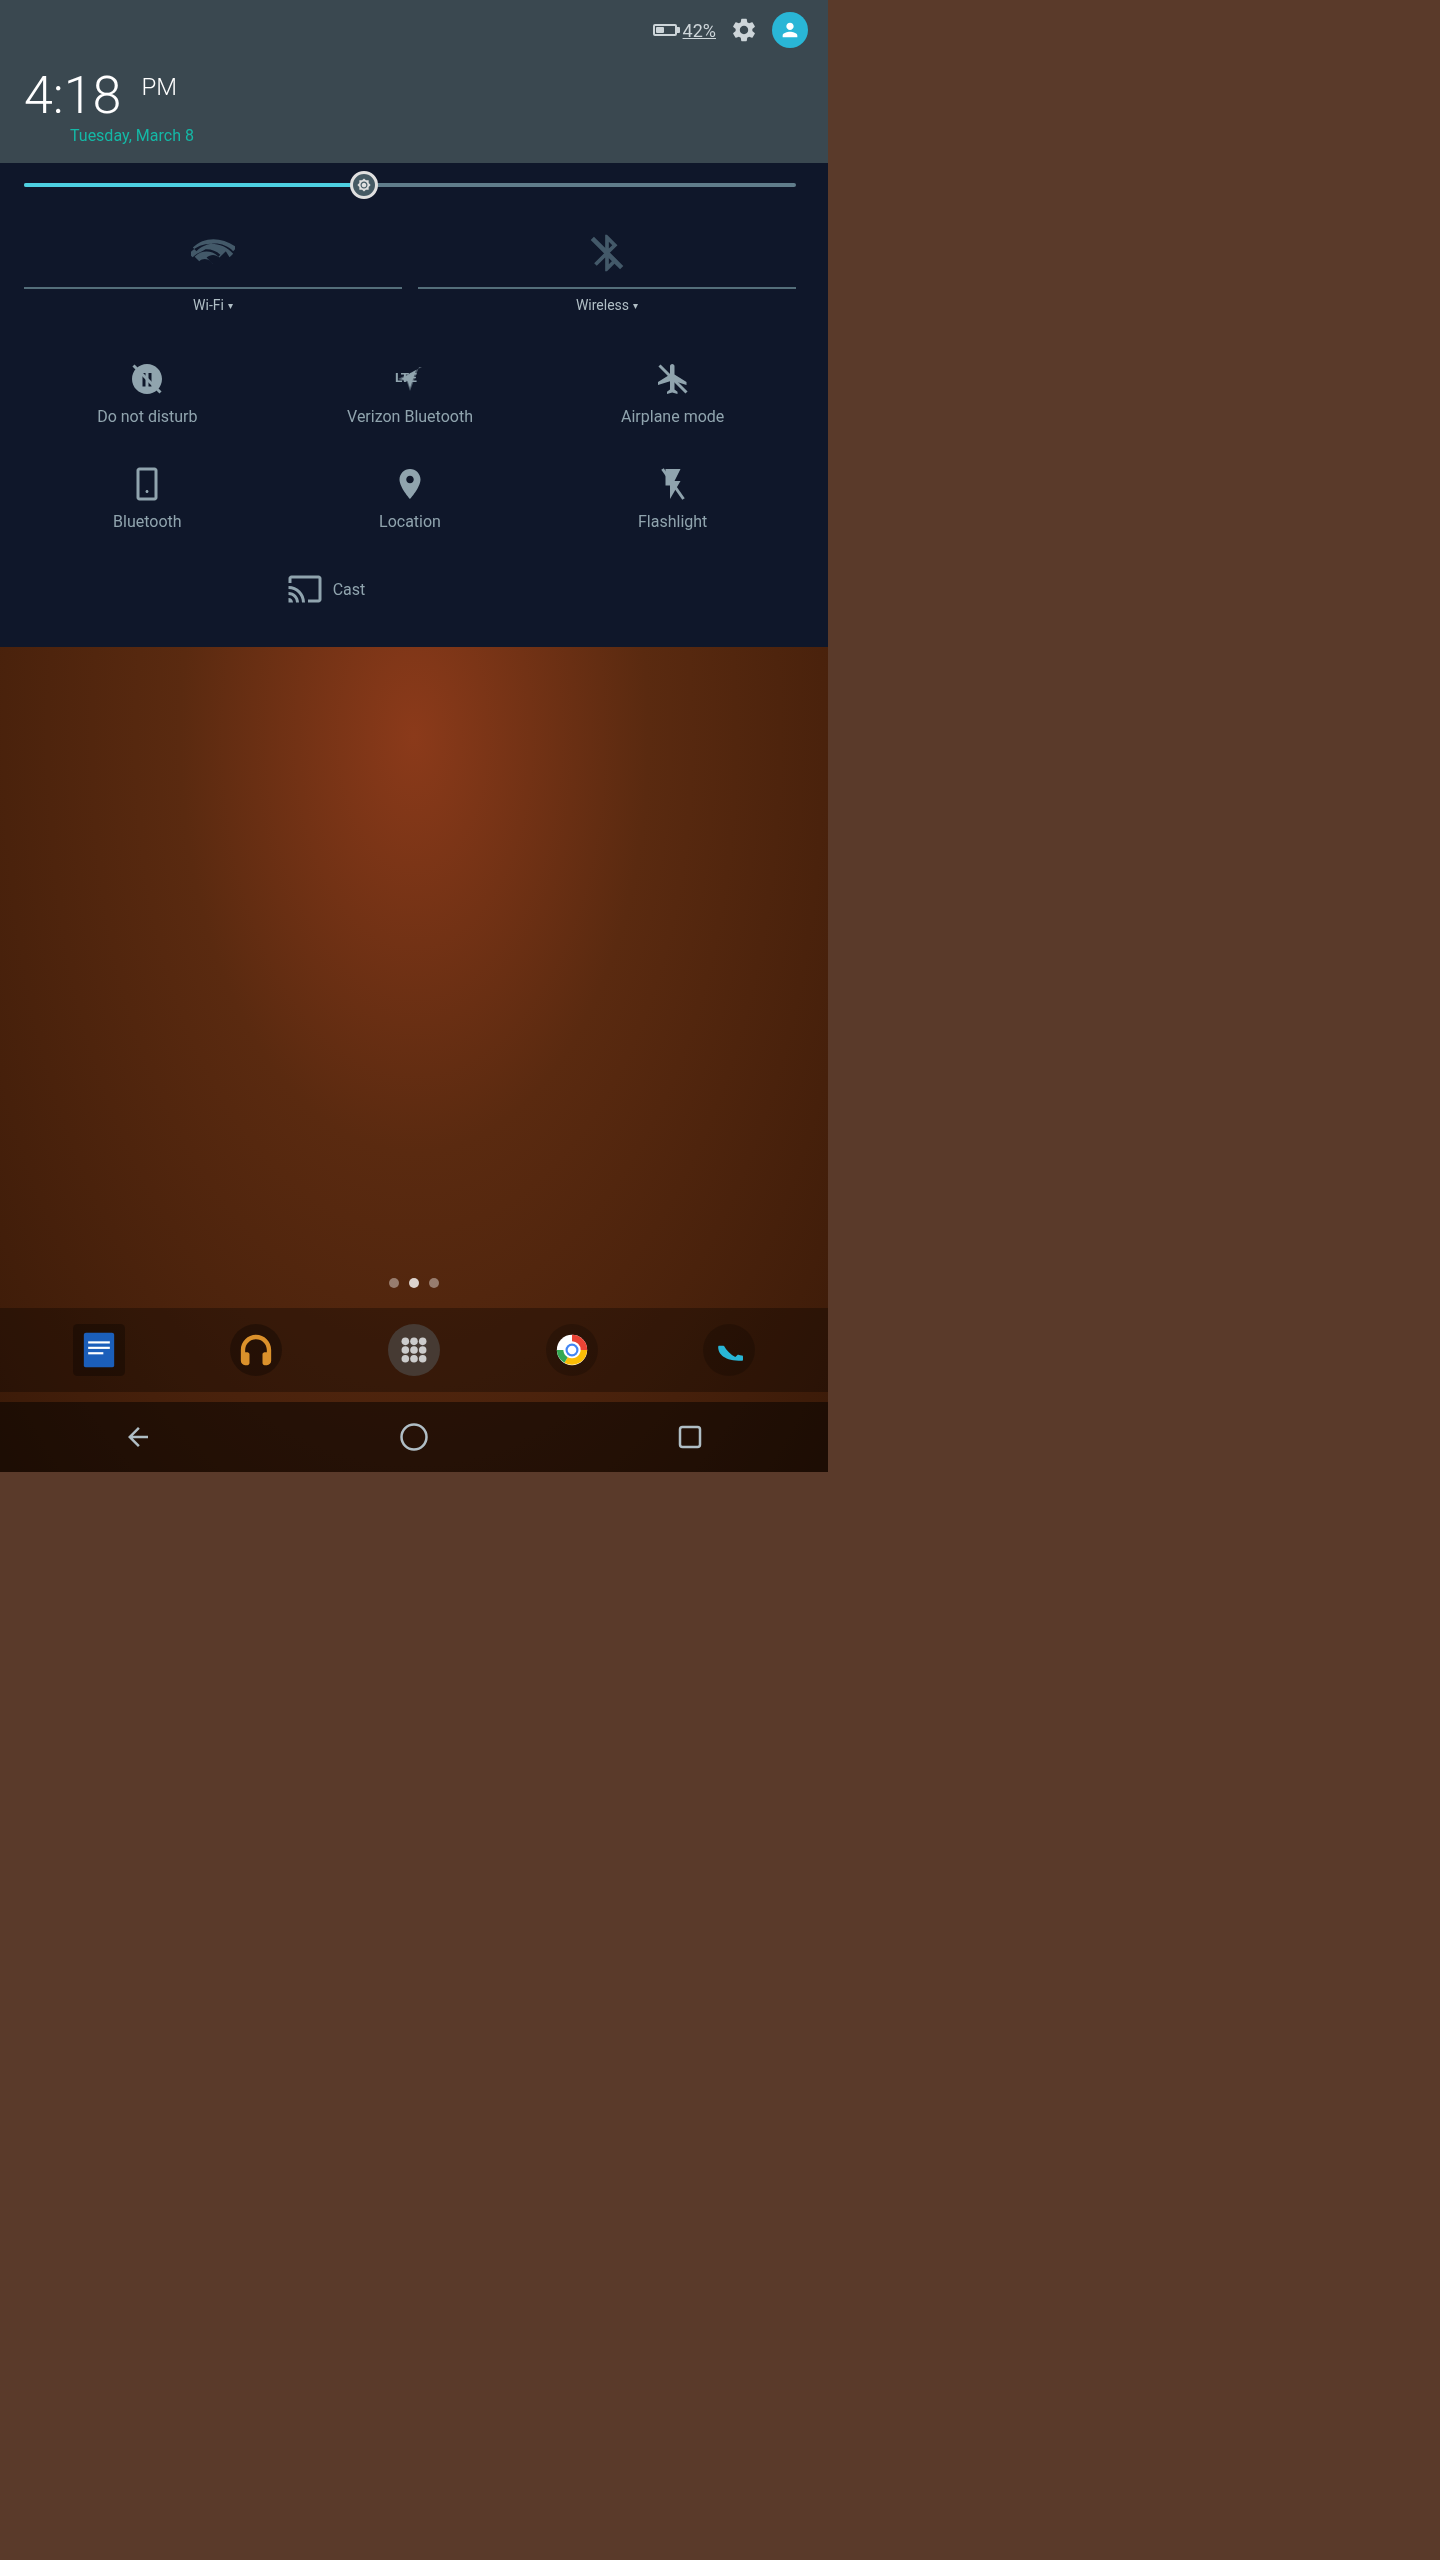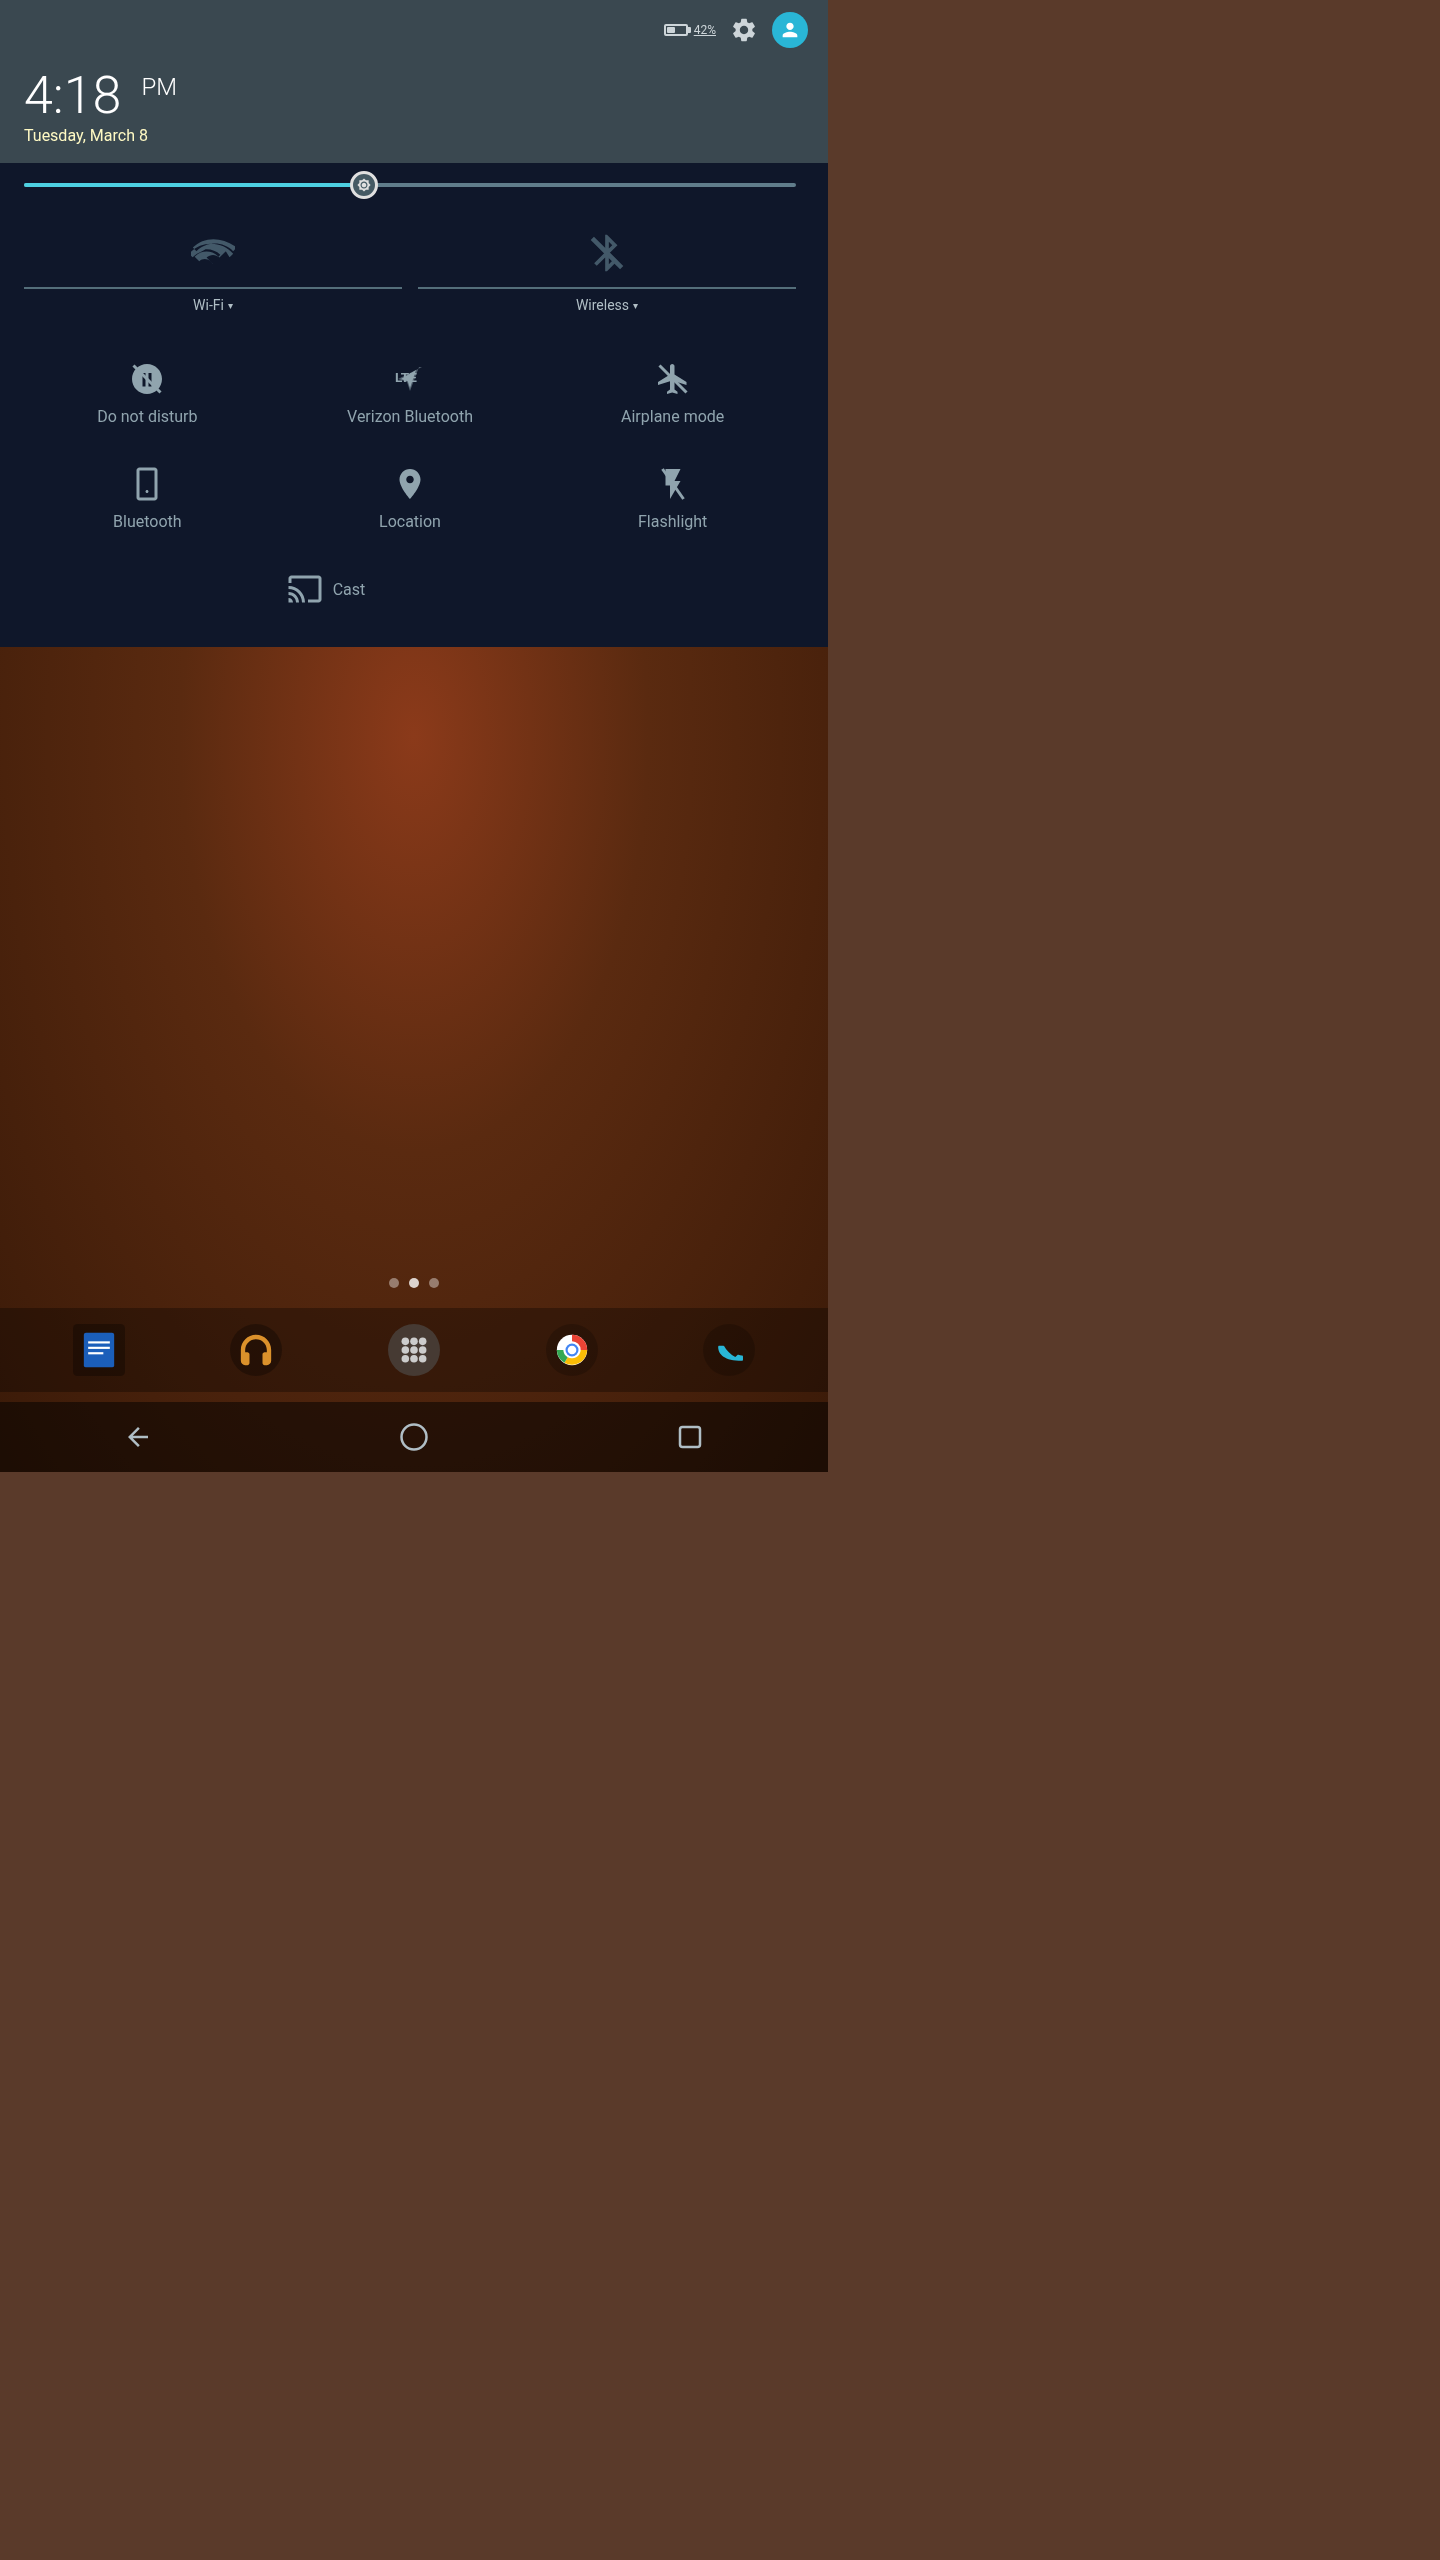--- a/index.html
+++ b/index.html
@@ -44,21 +44,21 @@
       display: flex;
       align-items: center;
       gap: 14px;
     }
 
     .battery-indicator {
       display: flex;
       align-items: center;
       gap: 6px;
       color: #cdd5d9;
-      font-size: 12px;
+      font-size: 18px;
       text-decoration: underline;
     }
 
     .battery-icon {
       width: 24px;
       height: 12px;
       border: 2px solid #cdd5d9;
       border-radius: 2px;
       position: relative;
       display: inline-block;
@@ -112,23 +112,24 @@
     }
 
     .time-display .period {
       font-size: 24px;
       font-weight: 300;
       vertical-align: super;
       margin-left: 20px;
     }
 
     .date-display {
-      color: #fef9c3;
+      color: #14b8a6;
       font-size: 16px;
       margin-top: 4px;
+      margin-left: 46px;
     }
 
     
     .quick-settings {
       background: #0f172a;
       padding: 20px 24px 24px 16px;
     }
 
     
     .brightness-row {

